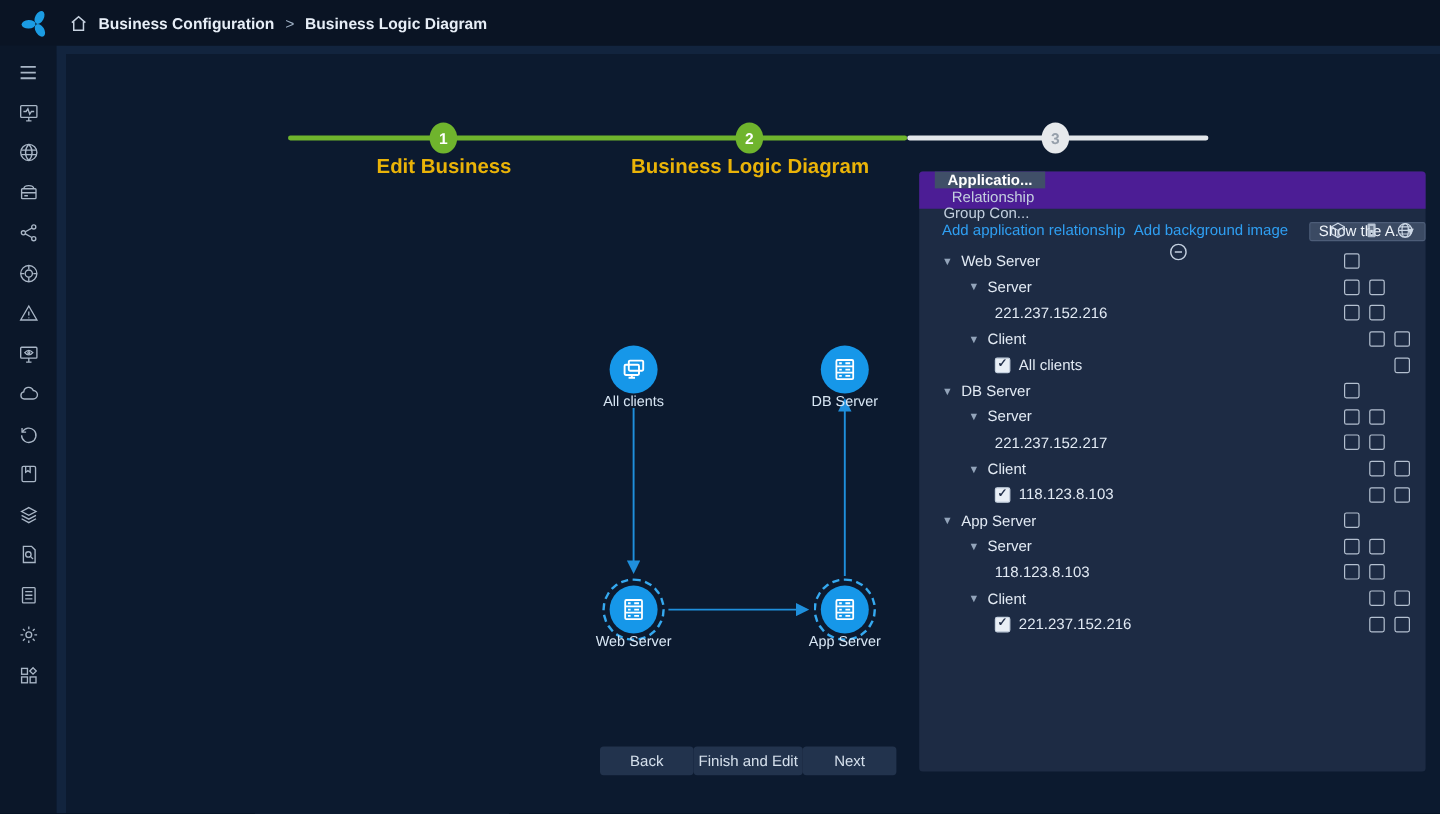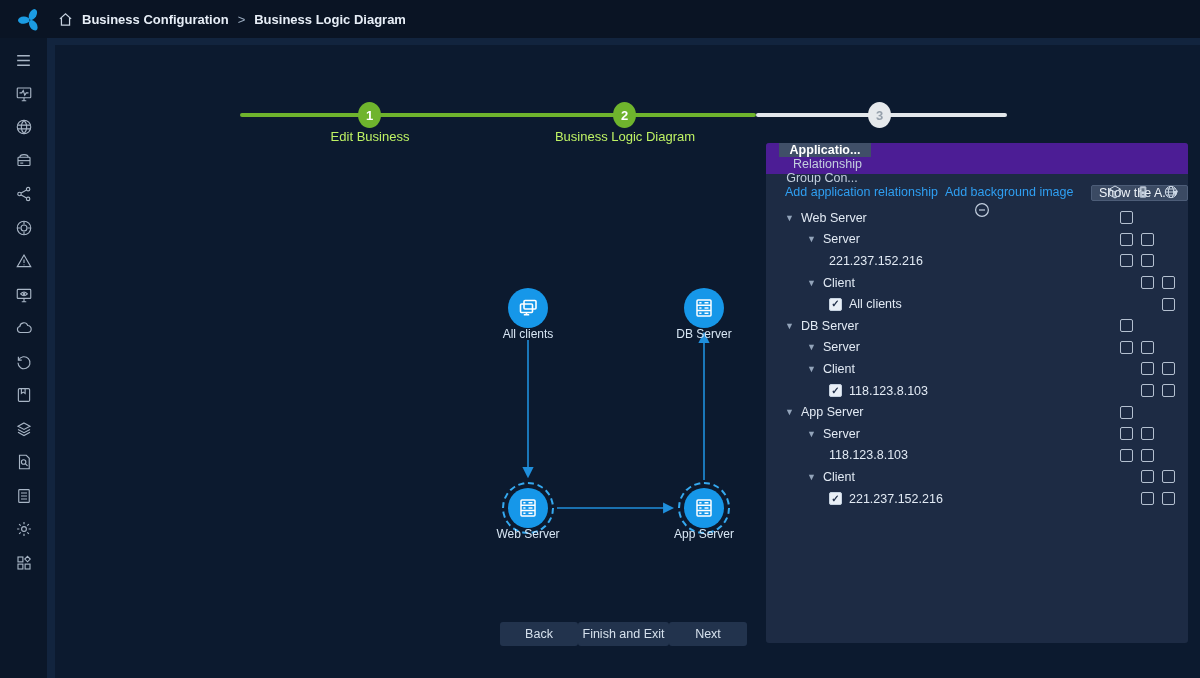--- a/index.html
+++ b/index.html
@@ -26,21 +26,21 @@
   .content .edge-top { position:absolute; left:0; top:0; width:100%; height:7px; background:#12243e; }
   .content .edge-left { position:absolute; left:0; top:0; width:8px; height:100%; background:#12243e; }
 
   
   .stepline { position:absolute; height:4px; top:75px; border-radius:2px; }
   .stepline.green { left:193px; width:516px; background:#6fb42d; }
   .stepline.gray { left:709px; width:251px; background:#e3e7eb; }
   .stepcircle { position:absolute; top:64px; width:23px; height:26px; border-radius:50%; display:flex; align-items:center; justify-content:center; font-size:13px; font-weight:700; color:#fff; }
   .stepcircle.done, .stepcircle.active { background:#6fb42d; }
   .stepcircle.pending { background:#e6e9ec; color:#96a0ab; }
-  .steplabel { position:absolute; top:91px; transform:translateX(-50%); font-size:13px; font-weight:400; color:#bef264; white-space:nowrap; }
+  .steplabel { position:absolute; top:91px; transform:translateX(-50%); font-size:17px; font-weight:700; color:#eab308; white-space:nowrap; }
 
   
   .edges { position:absolute; left:-47px; top:-38px; pointer-events:none; }
   .node { position:absolute; display:flex; align-items:center; justify-content:center; }
   .ncircle { width:40px; height:40px; border-radius:50%; background:#1697e9; display:flex; align-items:center; justify-content:center; }
   .nring { width:52px; height:52px; border-radius:50%; border:2px dashed #35a9f0; display:flex; align-items:center; justify-content:center; }
   .nlabel { position:absolute; transform:translateX(-50%); font-size:12px; color:#d8e6f4; white-space:nowrap; }
 
   
   .footer { position:absolute; left:453px; top:584px; display:flex; gap:0; }
@@ -293,21 +293,21 @@
               <path d="M5 9.3h14M5 14.6h14"></path>
               <path d="M7.3 6.7h2.2M7.3 12h2.2M7.3 17.3h2.2M12.5 6.7h4M12.5 12h4M12.5 17.3h4"></path>
             </svg>
         </div>
       </div>
     </div>
     <div class="nlabel" style="left:657px; top:489px;">App Server</div>
 
     <div class="footer">
       <button class="fbtn back">Back</button>
-      <button class="fbtn finish">Finish and Exit</button>
+      <button class="fbtn finish">Finish and Edit</button>
       <button class="fbtn next">Next</button>
     </div>
   </main>
 
   <section class="panel">
     <div class="tabbar">
       <div class="tab t0 active">Applicatio...</div>
       <div class="tab t1">Relationship</div>
       <div class="tab t2">Group Con...</div>
       <div class="ddl">
@@ -401,20 +401,28 @@
       </div>
       <div class="trow lvl1">
         <span class="arrow">▼</span>
         <span class="tlabel">Server</span>
         <span class="cbs">
             <span class="cb on"></span>
             <span class="cb on"></span>
             <span class="cb ph"></span>
           </span>
       </div>
+      <div class="trow lvl2">
+        <span class="tlabel">221.237.152.217</span>
+        <span class="cbs">
+            <span class="cb on"></span>
+            <span class="cb on"></span>
+            <span class="cb ph"></span>
+          </span>
+      </div>
       <div class="trow lvl1">
         <span class="arrow">▼</span>
         <span class="tlabel">Client</span>
         <span class="cbs">
             <span class="cb ph"></span>
             <span class="cb on"></span>
             <span class="cb on"></span>
           </span>
       </div>
       <div class="trow lvl2 leaf">

